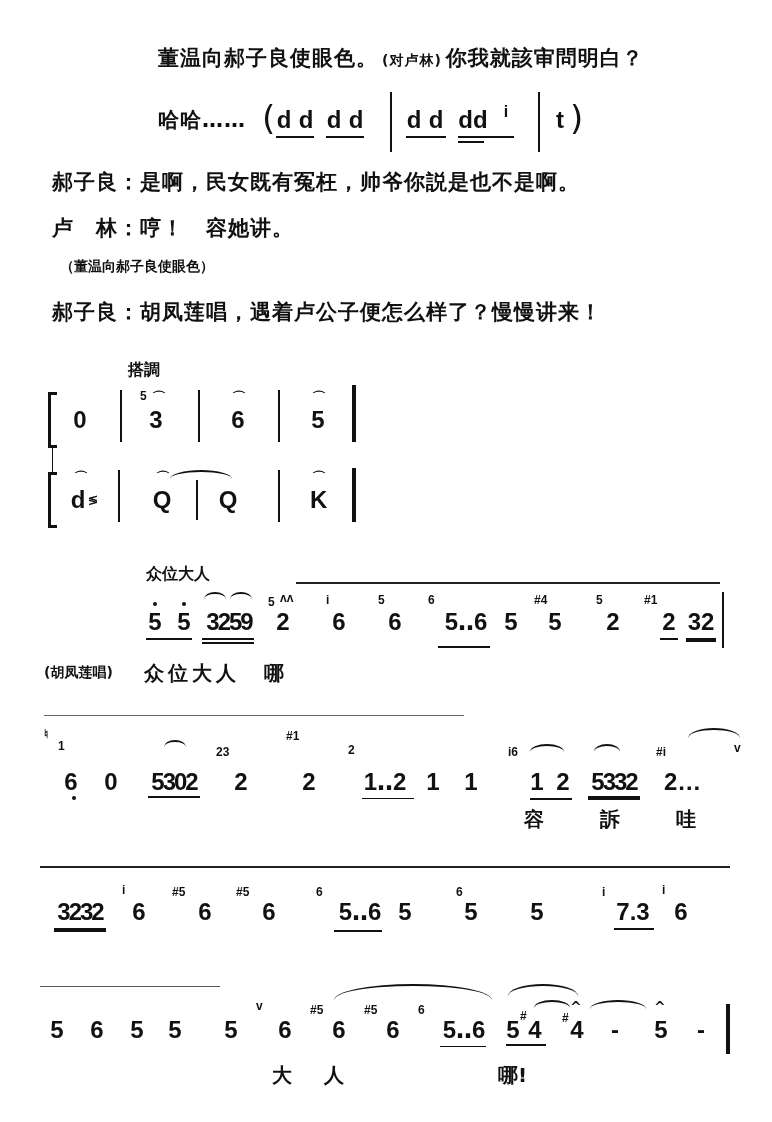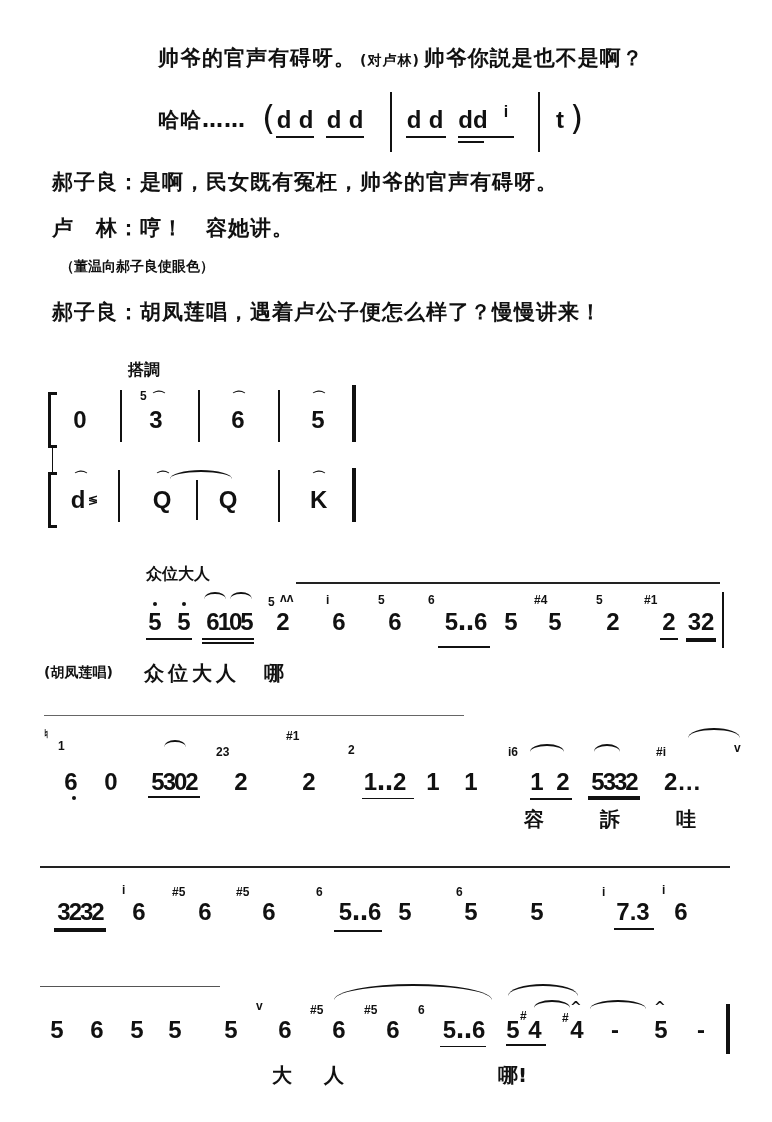--- a/index.html
+++ b/index.html
@@ -18,21 +18,21 @@
   .lyric { position:absolute; font-size:20px; font-weight:bold; }
   .hline { position:absolute; height:2px; background:#222; }
   .arc { position:absolute; border-top:2px solid #111; border-radius:50%; }
   .ferm { position:absolute; font-size:14px; font-weight:bold; line-height:14px; }
   .bracket { position:absolute; width:6px; border:3px solid #111; border-right:none; }
 </style>
 </head>
 <body>
 
 <div class="abs txt" style="left:158px;top:44px;">
-  <span>帅爷的官声有碍呀。</span><span class="small" style="margin:4px 4px;">(对卢林)</span><span>帅爷你説是也不是啊？</span>
+  <span>董温向郝子良使眼色。</span><span class="small" style="margin:4px 4px;">(对卢林)</span><span>你我就該审問明白？</span>
 </div>
 
 <div>
   <span class="abs txt" style="left:158px;top:106px;">哈哈……</span>
   <span class="abs" style="left:262px;top:98px;font-size:34px;">(</span>
   <span class="note" style="left:276px;top:108px;width:16px;">d</span>
   <span class="note" style="left:298px;top:108px;width:16px;">d</span>
   <span class="note" style="left:326px;top:108px;width:16px;">d</span>
   <span class="note" style="left:348px;top:108px;width:16px;">d</span>
   <div class="uline" style="left:276px;top:136px;width:38px;"></div>
@@ -44,21 +44,21 @@
   <span class="note" style="left:500px;top:100px;width:12px;font-size:16px;">i</span>
   <div class="uline" style="left:406px;top:136px;width:40px;"></div>
   <div class="uline" style="left:458px;top:136px;width:56px;"></div>
   <div class="uline" style="left:458px;top:141px;width:26px;"></div>
   <div class="bar" style="left:538px;top:92px;height:60px;"></div>
   <span class="note" style="left:552px;top:108px;width:16px;">t</span>
   <span class="abs" style="left:570px;top:98px;font-size:34px;">)</span>
 </div>
 
 <div class="abs txt" style="left:52px;top:168px;">
-  <span>郝子良：</span><span>是啊，民女既有冤枉，帅爷的官声有碍呀。</span>
+  <span>郝子良：</span><span>是啊，民女既有冤枉，帅爷你説是也不是啊。</span>
 </div>
 
 <div class="abs txt" style="left:52px;top:214px;">
   <span>卢　林：</span><span>哼！　容她讲。</span>
 </div>
 
 <div class="abs small" style="left:60px;top:258px;">（董温向郝子良使眼色）</div>
 
 <div class="abs txt" style="left:52px;top:298px;">
   <span>郝子良：</span><span>胡凤莲唱，遇着卢公子便怎么样了？慢慢讲来！</span>
@@ -105,21 +105,21 @@
 
 <div>
   <div class="hline" style="left:296px;top:582px;width:424px;"></div>
   <span class="dot" style="left:153px;top:602px;"></span>
   <span class="note" style="left:146px;top:610px;width:18px;">5</span>
   <span class="dot" style="left:182px;top:602px;"></span>
   <span class="note" style="left:175px;top:610px;width:18px;">5</span>
   <div class="uline" style="left:146px;top:638px;width:46px;"></div>
   <div class="arc" style="left:204px;top:592px;width:22px;height:12px;"></div>
   <div class="arc" style="left:230px;top:592px;width:22px;height:12px;"></div>
-  <span class="note" style="left:202px;top:610px;width:54px;letter-spacing:-2px;">6105</span>
+  <span class="note" style="left:202px;top:610px;width:54px;letter-spacing:-2px;">3259</span>
   <div class="uline" style="left:202px;top:638px;width:52px;"></div>
   <div class="uline" style="left:202px;top:642px;width:52px;"></div>
   <span class="grace" style="left:268px;top:596px;">5</span>
   <span class="grace" style="left:280px;top:592px;">ʌʌ</span>
   <span class="note" style="left:274px;top:610px;width:18px;">2</span>
   <span class="grace" style="left:326px;top:594px;">i</span>
   <span class="note" style="left:330px;top:610px;width:18px;">6</span>
   <span class="grace" style="left:378px;top:594px;">5</span>
   <span class="note" style="left:386px;top:610px;width:18px;">6</span>
   <span class="grace" style="left:428px;top:594px;">6</span>

